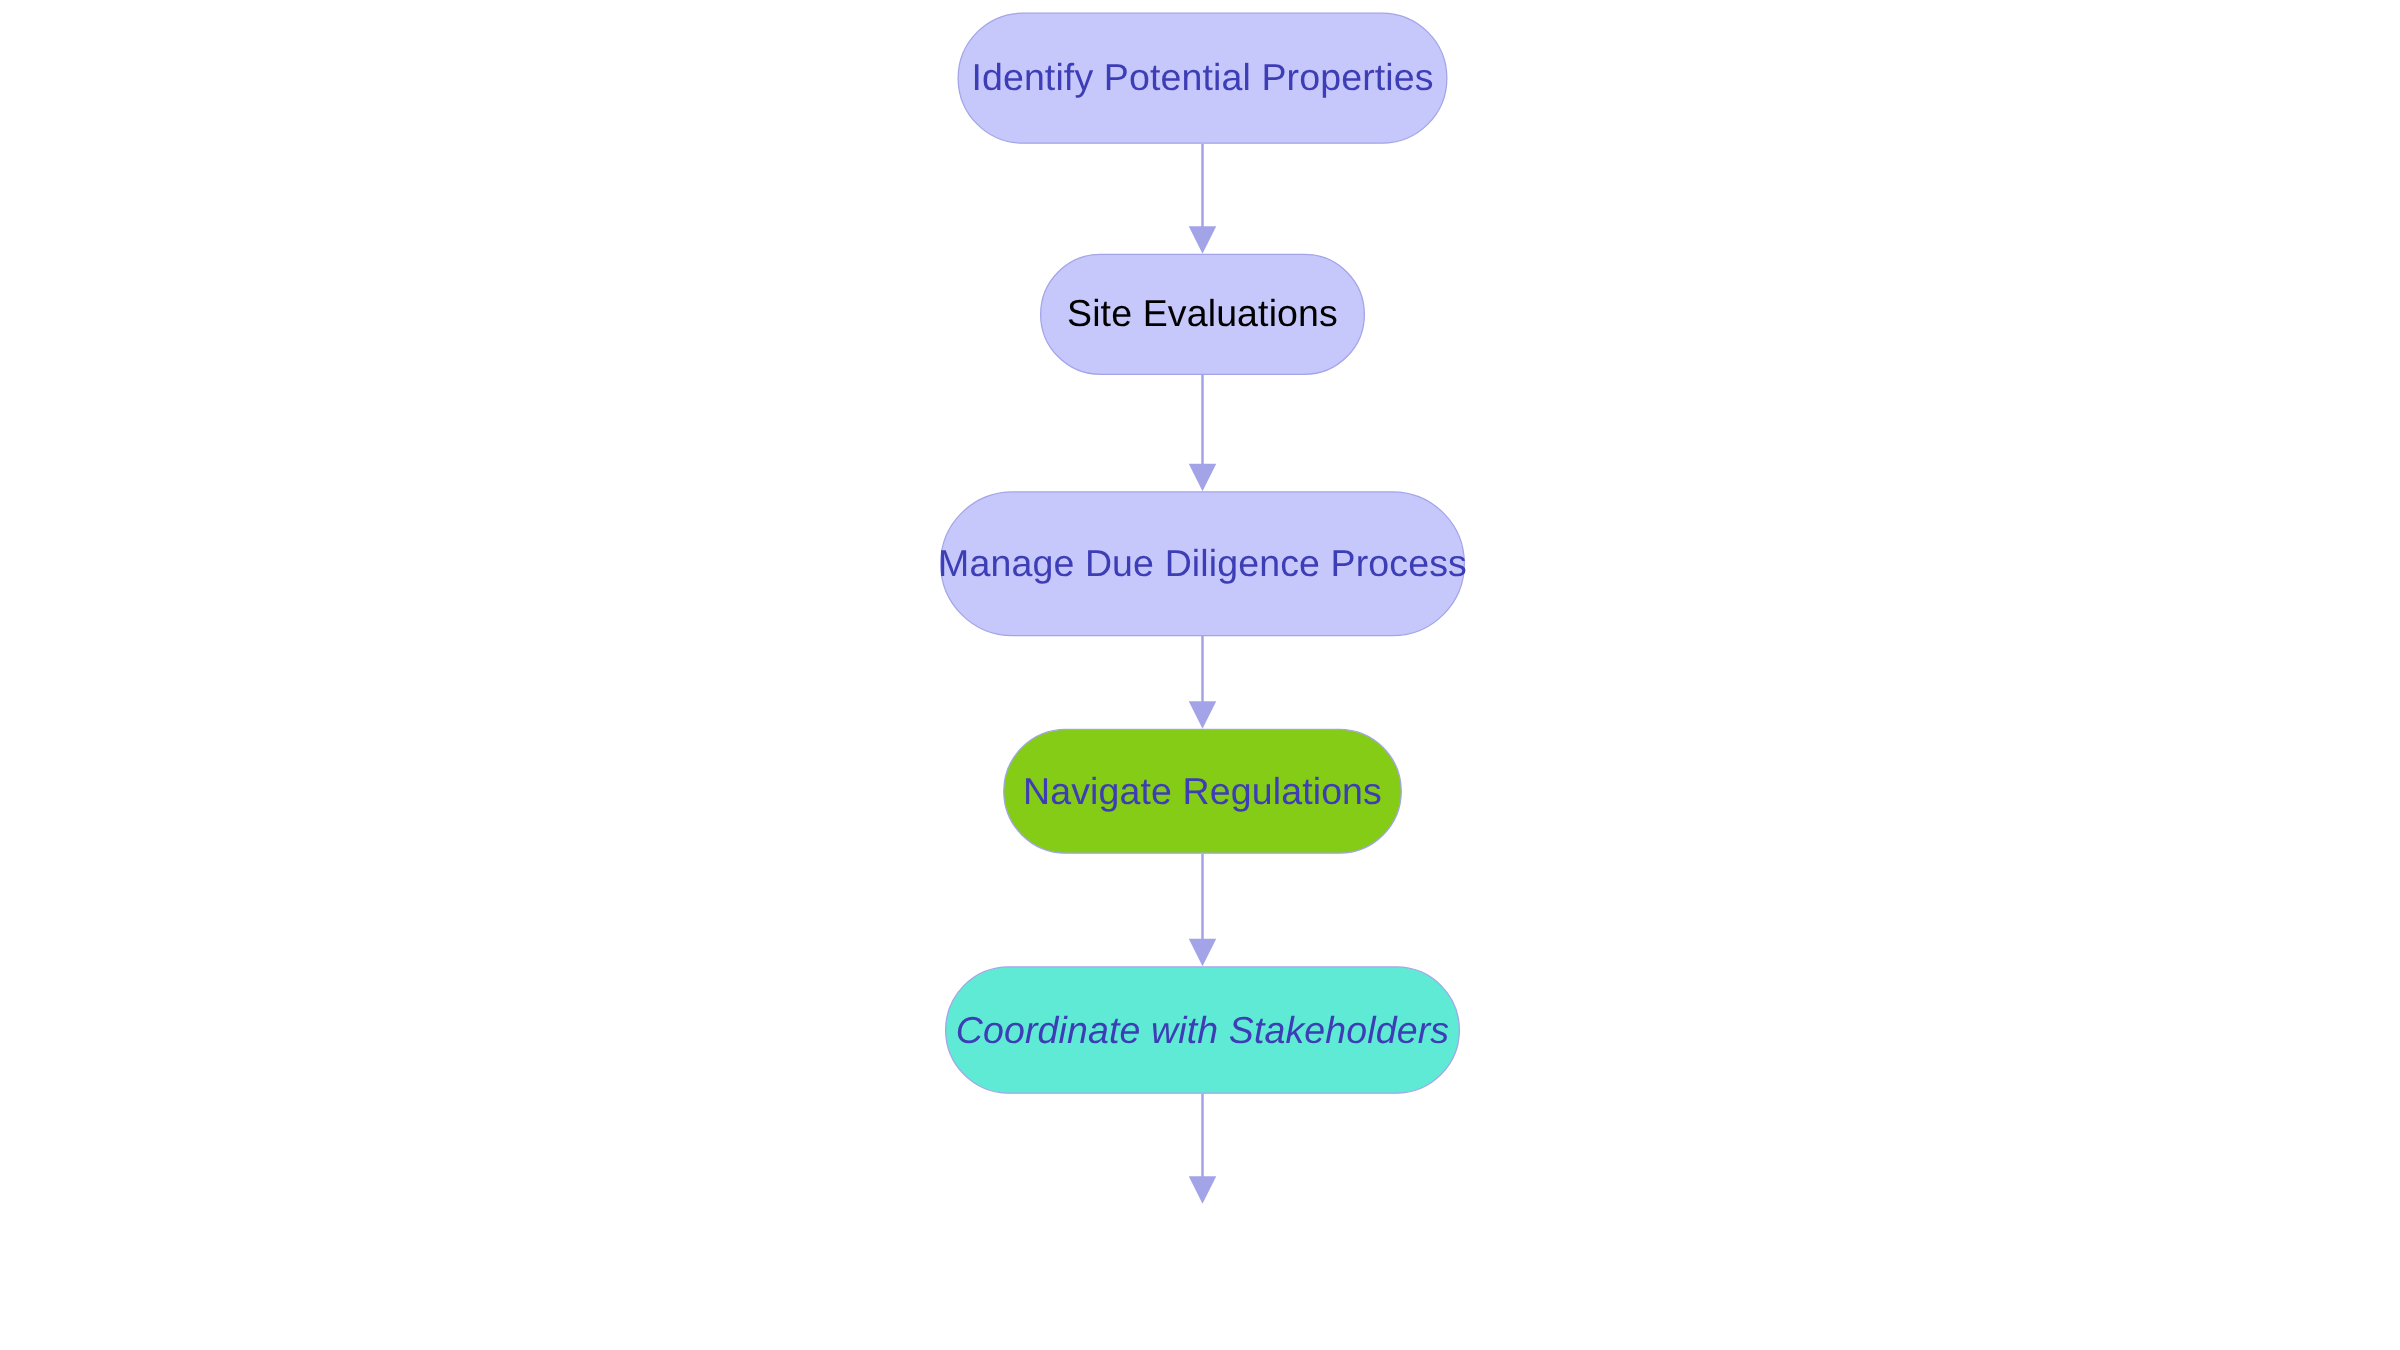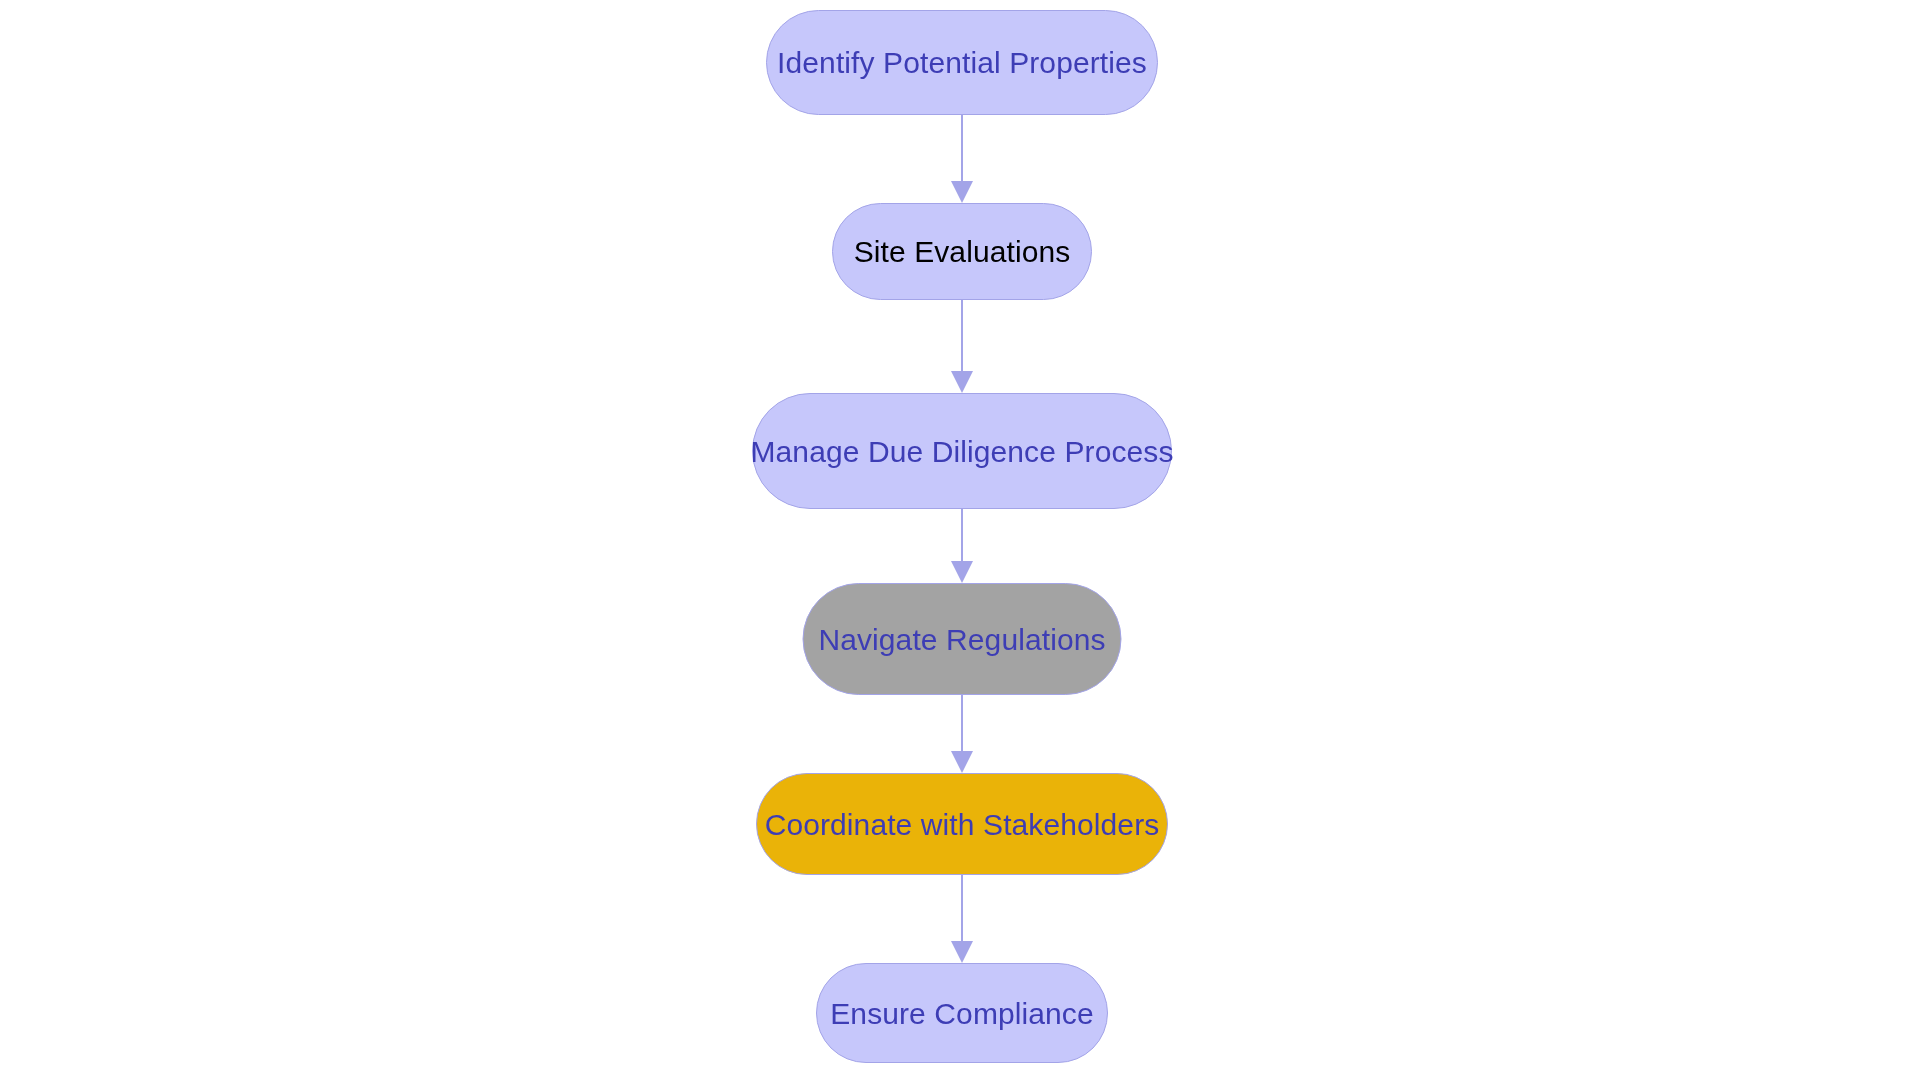--- a/index.html
+++ b/index.html
@@ -116,26 +116,23 @@
     </div>
 
     <div class="flow-node" style="left: 962px; top: 203px; width: 260px; height: 97px; background: rgb(198, 199, 251); border-color: rgb(163, 164, 232);">
       <span class="flow-node-label" style="color: #000000;">Site Evaluations</span>
     </div>
 
     <div class="flow-node" style="left: 962px; top: 393px; width: 420px; height: 116px; background: rgb(198, 199, 251); border-color: rgb(163, 164, 232);">
       <span class="flow-node-label" style="color: rgb(61, 61, 181);">Manage Due Diligence Process</span>
     </div>
 
-    <div class="flow-node" style="left: 962px; top: 583px; width: 319px; height: 112px; background: #a3a3a3; border-color: rgb(163, 164, 232);">
+    <div class="flow-node" style="left: 962px; top: 583px; width: 319px; height: 100px; background: #84cc16; border-color: rgb(163, 164, 232);">
       <span class="flow-node-label" style="color: rgb(61, 61, 181);">Navigate Regulations</span>
     </div>
 
-    <div class="flow-node" style="left: 962px; top: 773px; width: 412px; height: 102px; background: #eab308; border-color: rgb(163, 164, 232);">
+    <div class="flow-node" style="left: 962px; top: 773px; width: 412px; height: 102px; background: #5eead4; border-color: rgb(163, 164, 232); font-style: italic;">
       <span class="flow-node-label" style="color: rgb(61, 61, 181);">Coordinate with Stakeholders</span>
     </div>
 
-    <div class="flow-node" style="left: 962px; top: 963px; width: 292px; height: 100px; background: rgb(198, 199, 251); border-color: rgb(163, 164, 232);">
-      <span class="flow-node-label" style="color: rgb(61, 61, 181);">Ensure Compliance</span>
-    </div>
 
   </div>
 </div>
 
 </body></html>

